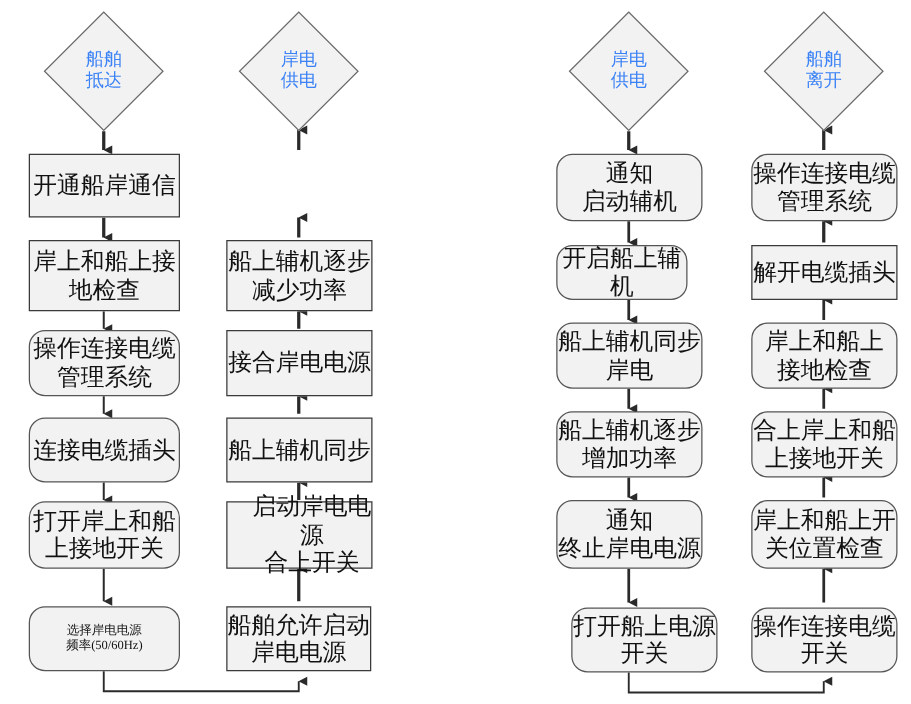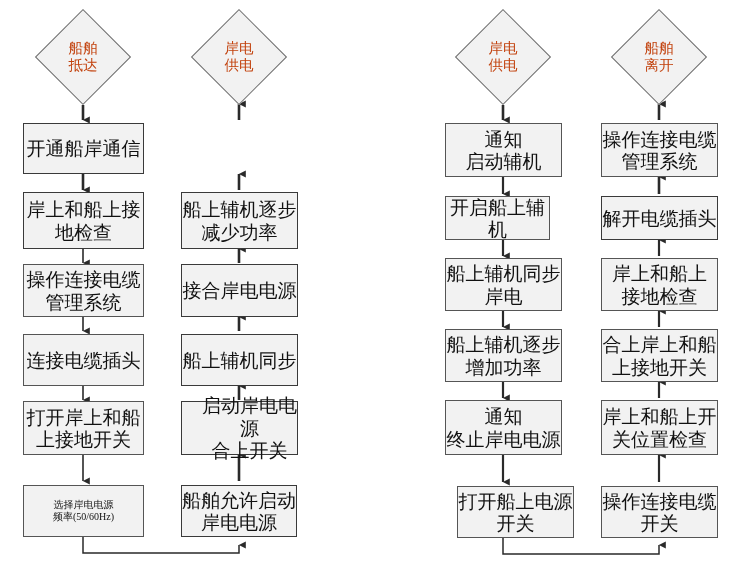--- a/index.html
+++ b/index.html
@@ -22,37 +22,37 @@
     justify-content:center;
     text-align:center;
     color:#111;
     font-size:19px;
     line-height:1.18;
     letter-spacing:0px;
     white-space:pre-line;
     z-index:3;
   }
   .node.small{font-size:10px;font-family:Liberation Serif, serif;}
-  .node.thin{border-width:1.1px;border-color:#555;}
+  .node.thin{border-width:1.1px;border-color:#555;border-radius:13px;}
 
   .diamond{
     position:absolute;
     box-sizing:border-box;
     background:#f2f2f2;
     border:1.5px solid #6a6a6a;
     transform:rotate(45deg);
     z-index:2;
   }
   .dlabel{
     position:absolute;
     display:flex;
     align-items:center;
     justify-content:center;
     text-align:center;
-    color:#c2410c;
+    color:#3b82f6;
     font-size:14.5px;
     line-height:1.2;
     white-space:pre-line;
     z-index:4;
     pointer-events:none;
   }
   svg.wires{position:absolute;left:0;top:0;width:729px;height:563px;z-index:1;}
 </style>
 </head>
 <body>

